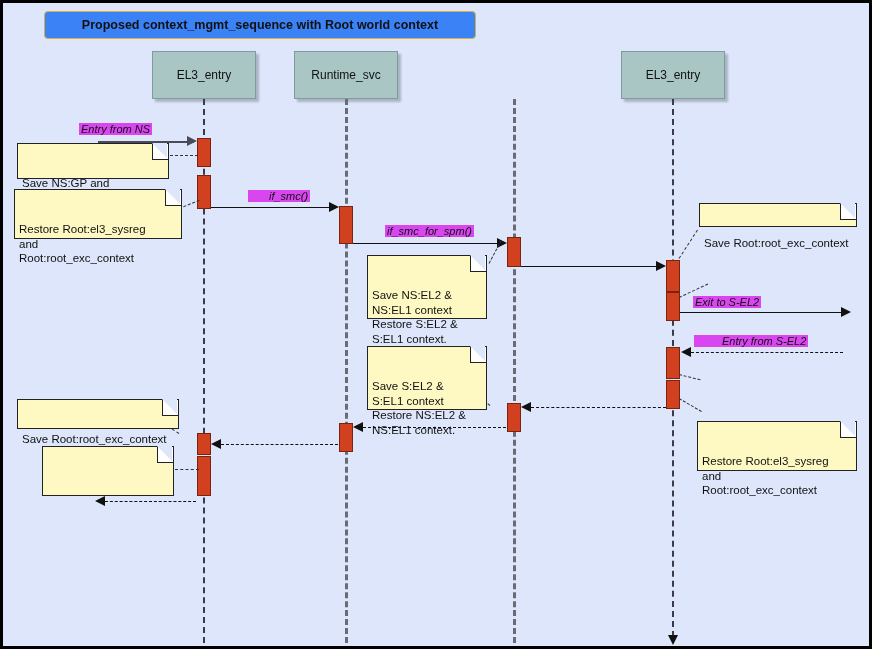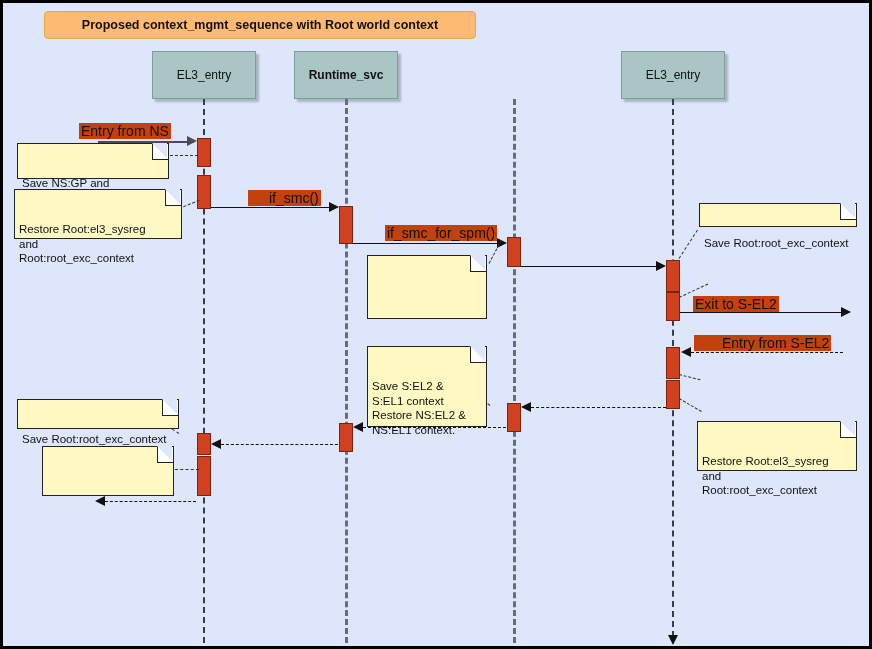--- a/index.html
+++ b/index.html
@@ -11,21 +11,21 @@
     background:#dde6fa;
     border:3px solid #000;
     box-sizing:border-box;
     overflow:hidden;
   }
 
   
   .title-banner{
     position:absolute;
     left:41px;top:8px;width:432px;height:28px;
-    background:#fdba74;
+    background:#3b82f6;
     border:1px solid #d8b23c;
     border-radius:4px;
     display:flex;align-items:center;justify-content:center;
     font-size:12.5px;font-weight:bold;color:#111;
     box-sizing:border-box;
   }
 
   
   .ll-head{
     position:absolute;
@@ -70,24 +70,25 @@
   .arrow-head.right{border-left:10px solid #111;}
   .arrow-head.left{border-right:10px solid #111;}
   .arrow-head.down{
     border-left:5px solid transparent;
     border-right:5px solid transparent;
     border-top:10px solid #111;
     border-bottom:0;
   }
   .msg-label{
     position:absolute;
-    font-size:14px;color:#111;
-    background:#c2410c;
+    font-size:11px;color:#111;
+    background:#d946ef;
     padding:0 2px;
     white-space:nowrap;
+    font-style:italic;
   }
 
   
   .note{
     position:absolute;
     background:#fef9c3;
     border:1px solid #222;
     box-sizing:border-box;
     font-size:11.5px;
     line-height:14.5px;
@@ -124,21 +125,21 @@
 </head>
 <body>
 
 <div id="canvas">
 
   <div class="title-banner">Proposed context_mgmt_sequence with Root world context</div>
 
   <div class="ll-head" style="left:149px;top:48px;">
     <span>EL3_entry</span>
   </div>
-  <div class="ll-head" style="left:291px;top:48px;font-weight:bold;">
+  <div class="ll-head" style="left:291px;top:48px;">
     <span>Runtime_svc</span>
   </div>
   <div class="ll-head" style="left:618px;top:48px;">
     <span>EL3_entry</span>
   </div>
 
   <div class="ll-line" style="left:200px;top:96px;height:544px;"></div>
   <div class="ll-line thick" style="left:342px;top:96px;height:544px;"></div>
   <div class="ll-line thick" style="left:510px;top:96px;height:544px;"></div>
   <div class="ll-line" style="left:669px;top:96px;height:538px;"></div>
@@ -214,29 +215,33 @@
 
   <div class="note" style="left:11px;top:186px;width:168px;height:50px;">
     <span class="fold"></span>
     <span>Restore Root:el3_sysreg
 and
 Root:root_exc_context</span>
   </div>
 
   <div class="note" style="left:364px;top:252px;width:120px;height:64px;">
     <span class="fold"></span>
+    <span>Save NS:EL2 &amp;
+NS:EL1 context
+Restore S:EL2 &amp;
+S:EL1 context.</span>
   </div>
 
   <div class="note" style="left:696px;top:200px;width:158px;height:24px;">
     <span class="fold"></span>
     <span>Save Root:root_exc_context</span>
   </div>
 
 
-  <div class="note" style="left:364px;top:343px;width:120px;height:81px;">
+  <div class="note" style="left:364px;top:343px;width:120px;height:64px;">
     <span class="fold"></span>
     <span>Save S:EL2 &amp;
 S:EL1 context
 Restore NS:EL2 &amp;
 NS:EL1 context.</span>
   </div>
 
 
   <div class="note" style="left:694px;top:418px;width:160px;height:50px;">
     <span class="fold"></span>

